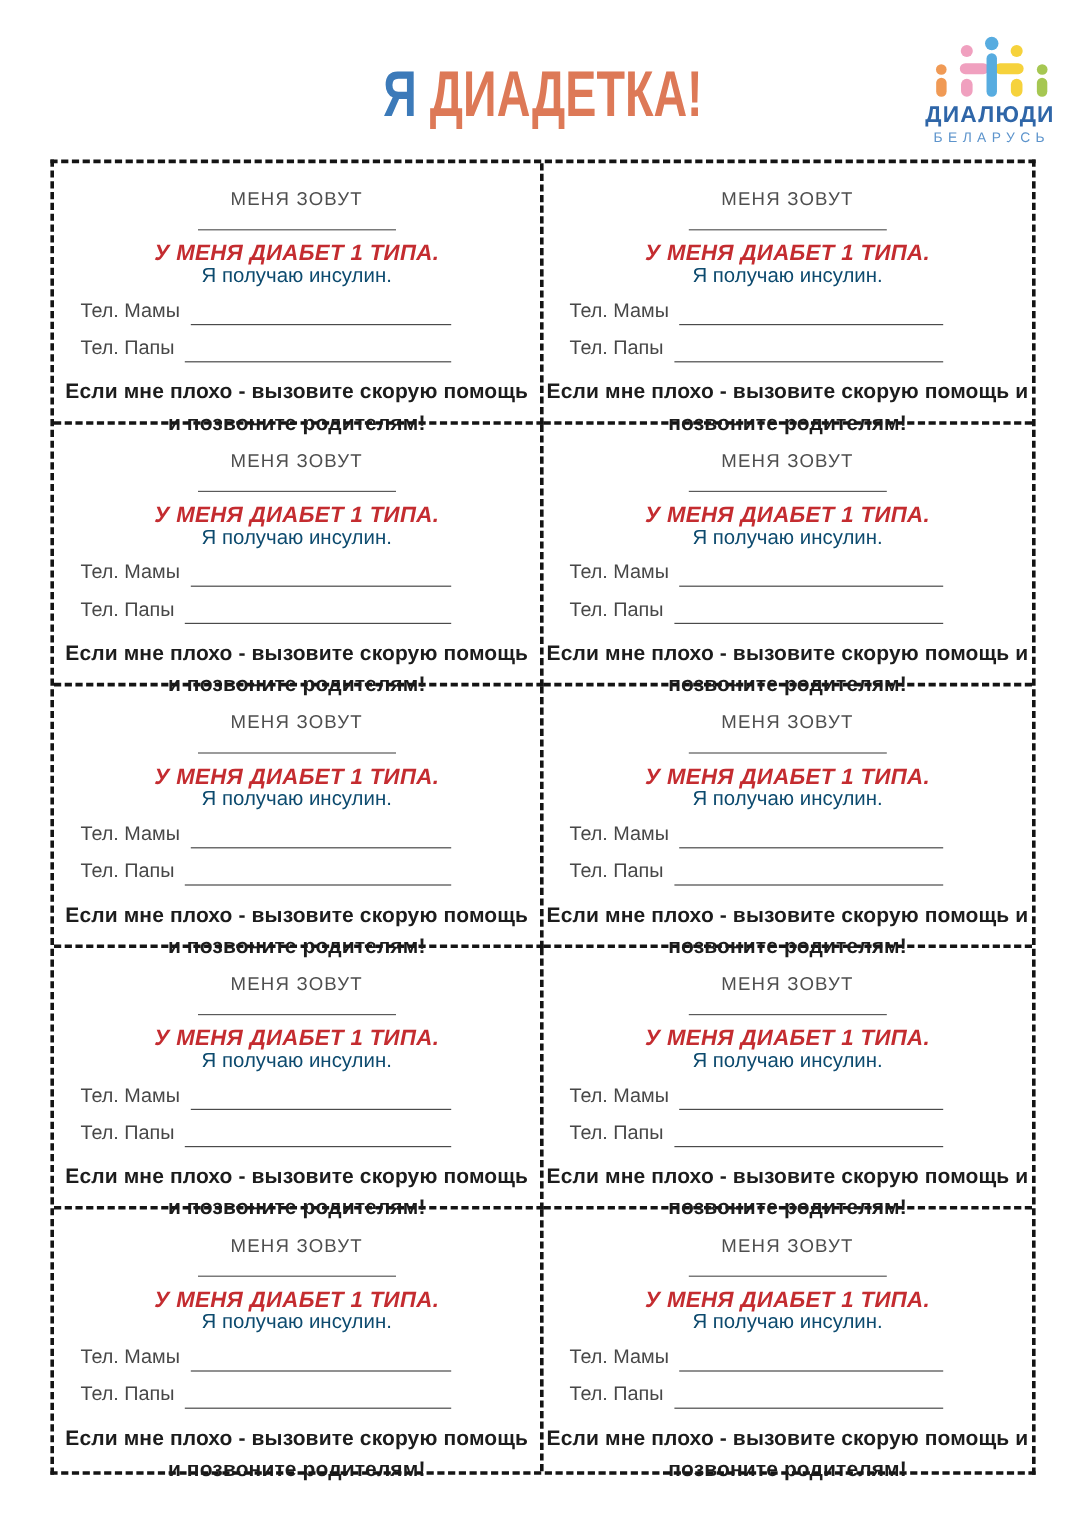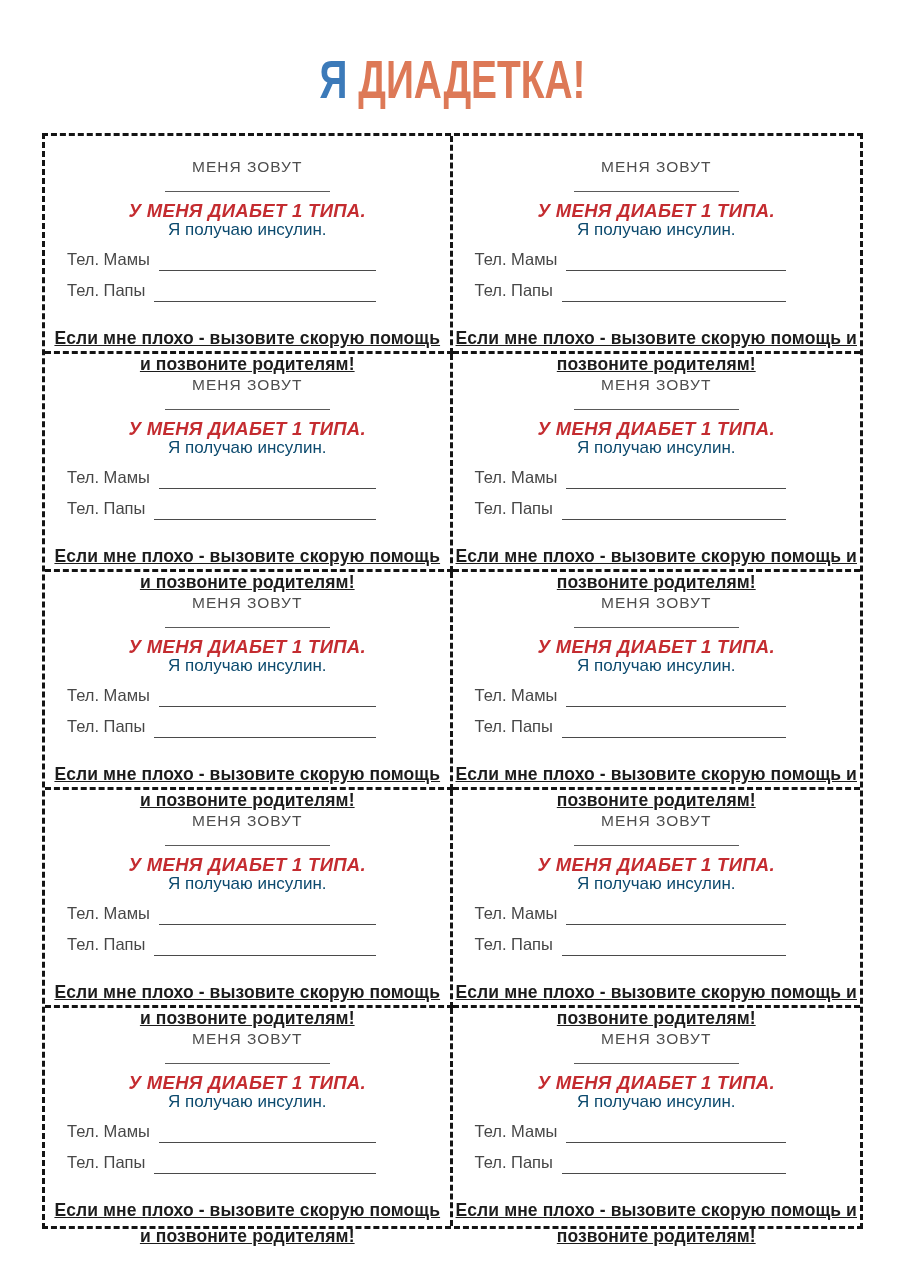--- a/index.html
+++ b/index.html
@@ -88,34 +88,56 @@
     text-align:left;
     margin:12px 74px 0 22px;
     font-size:16.5px;color:#474747;line-height:1.15;
   }
   .phone-line{
     flex:1;margin-left:9px;
     border-bottom:1.6px solid #4a4a4a;
     transform:translateY(2px);
   }
   .warning{
-    margin-top:25px;
+    margin-top:13px;
     font-weight:700;font-size:17.5px;
     color:var(--warning-dark);
     line-height:1.5;
     letter-spacing:0.1px;
-    text-decoration:underline;
   }
 </style>
 </head>
 <body>
 
 <div class="header">
   <h1 class="page-title"><span class="t1">Я</span><span class="t2"> ДИАДЕТКА!</span></h1>
 
+  <div class="logo">
+    <svg viewBox="0 0 104 60" aria-hidden="true">
+
+      <circle cx="10" cy="32" r="4.6" fill="var(--fig-orange)"></circle>
+      <rect x="5.6" y="39" width="9" height="16.5" rx="4.5" fill="var(--fig-orange)"></rect>
+
+      <circle cx="32" cy="16" r="5.2" fill="var(--fig-pink)"></circle>
+      <rect x="26" y="26.5" width="25" height="9.5" rx="4.7" fill="var(--fig-pink)"></rect>
+      <rect x="27" y="40" width="10" height="15.5" rx="5" fill="var(--fig-pink)"></rect>
+
+      <circle cx="75" cy="16" r="5.2" fill="var(--fig-yellow)"></circle>
+      <rect x="56" y="26.5" width="25" height="9.5" rx="4.7" fill="var(--fig-yellow)"></rect>
+      <rect x="70" y="40" width="10" height="15.5" rx="5" fill="var(--fig-yellow)"></rect>
+
+      <circle cx="53.5" cy="9.5" r="5.8" fill="var(--fig-blue)"></circle>
+      <rect x="49" y="18" width="9" height="37.5" rx="4.5" fill="var(--fig-blue)"></rect>
+
+      <circle cx="97" cy="32" r="4.6" fill="var(--fig-green)"></circle>
+      <rect x="92.4" y="39" width="9" height="16.5" rx="4.5" fill="var(--fig-green)"></rect>
+    </svg>
+    <div class="logo-name">ДИАЛЮДИ</div>
+    <div class="logo-sub">БЕЛАРУСЬ</div>
+  </div>
 </div>
 
 <div class="grid" id="grid">
   <div class="card">
     <div class="name-label">МЕНЯ ЗОВУТ</div>
     <div class="name-line"></div>
     <div class="diagnosis">У МЕНЯ ДИАБЕТ 1 ТИПА.</div>
     <div class="insulin">Я получаю инсулин.</div>
     <div class="phone-row">
       <span class="phone-label">Тел. Мамы</span>

